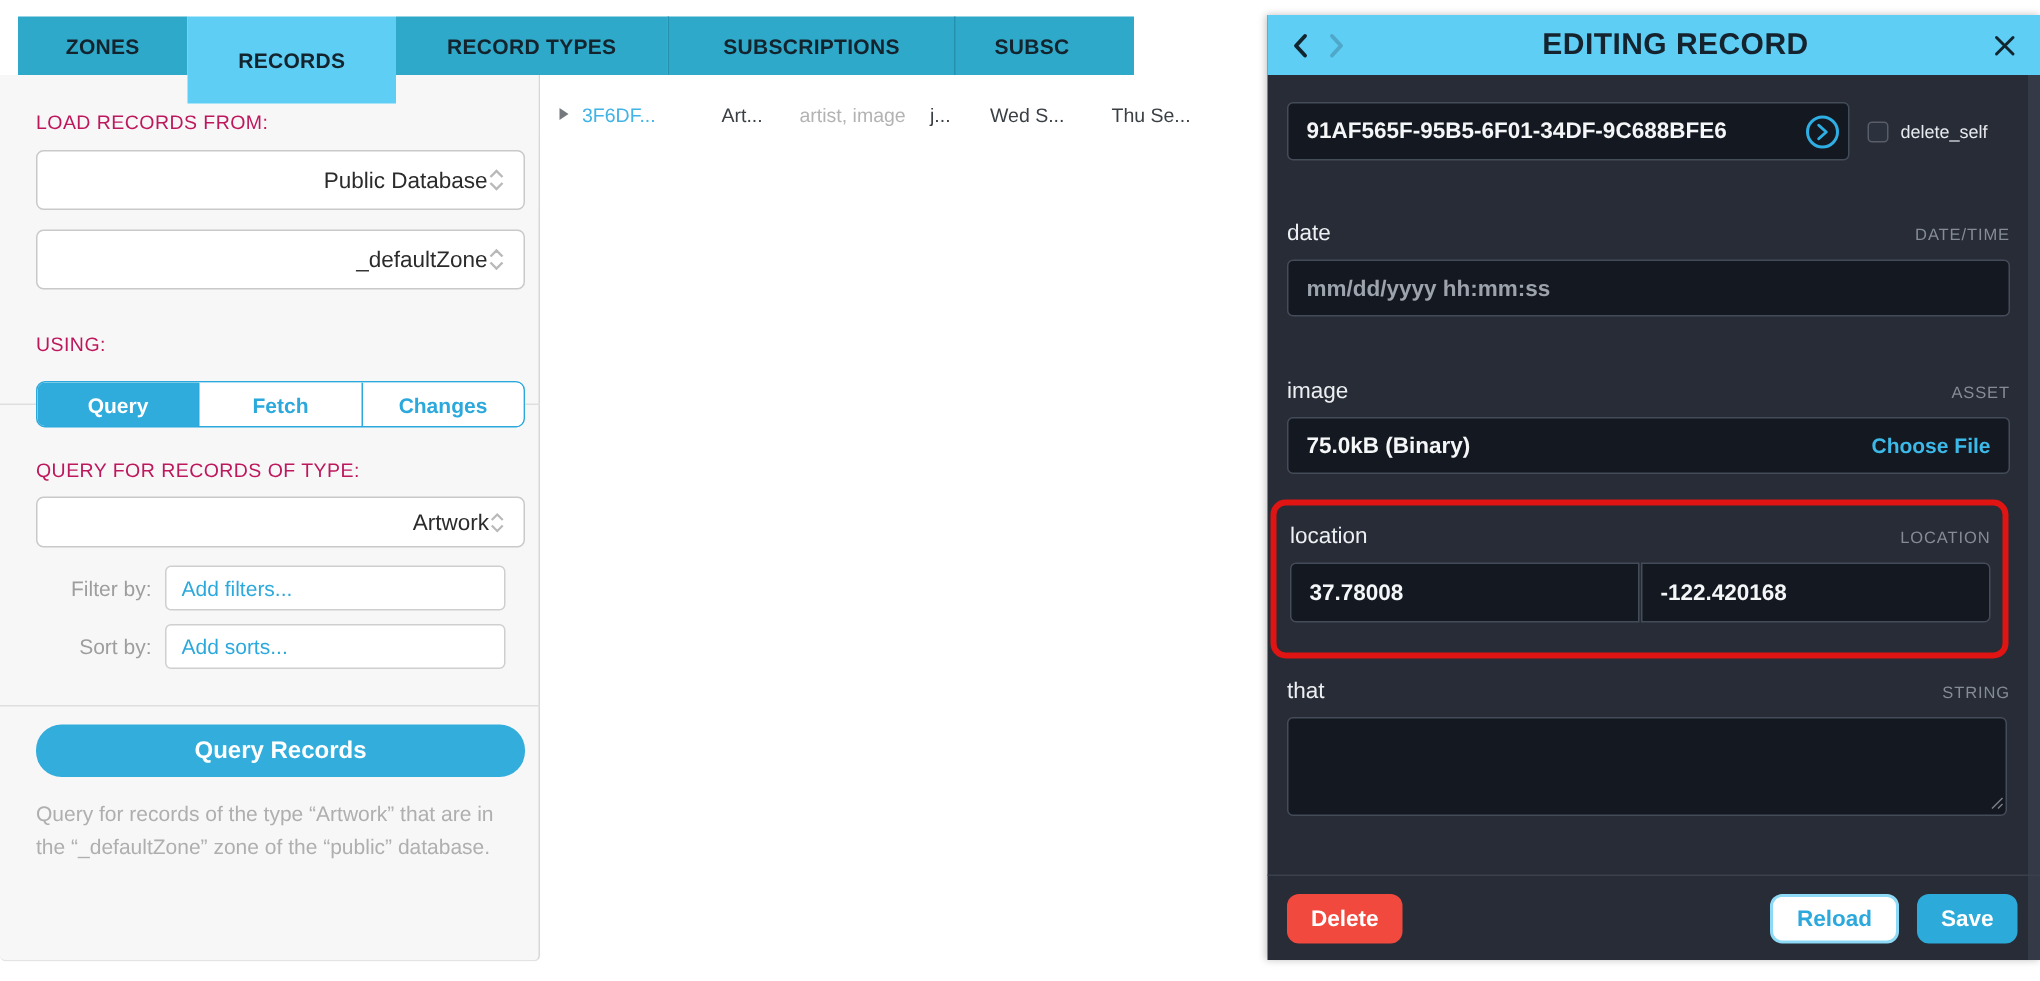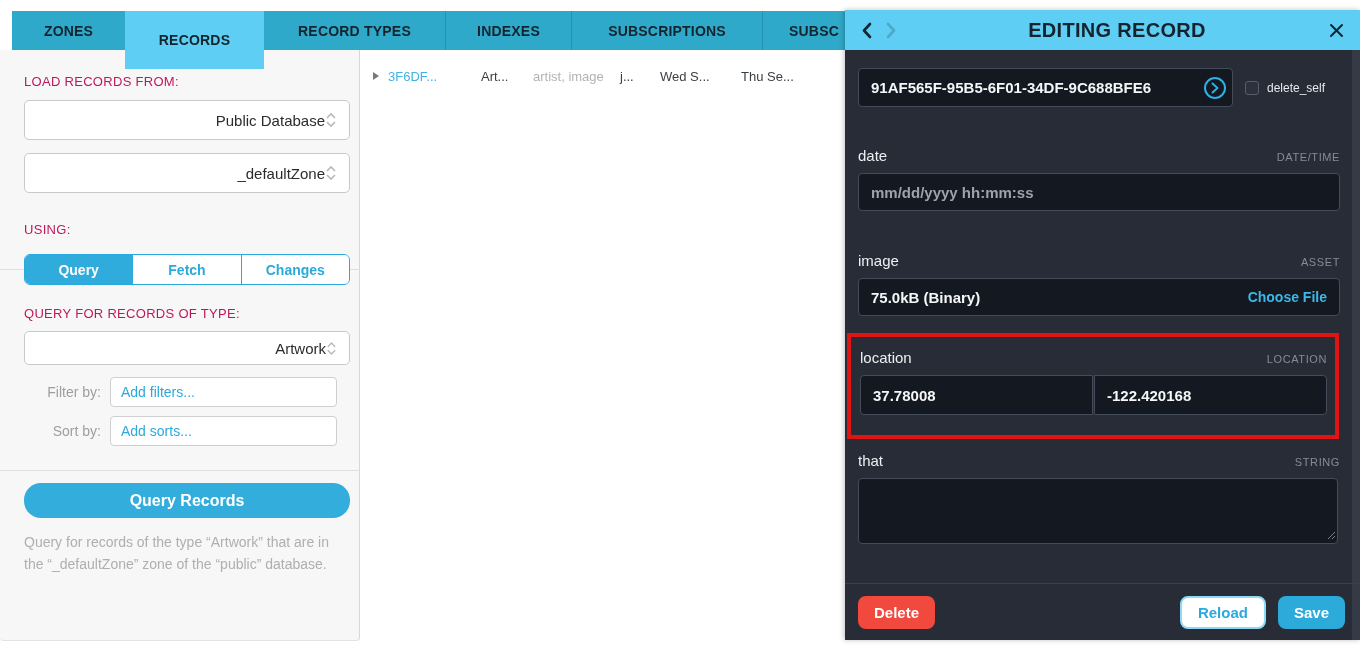--- a/index.html
+++ b/index.html
@@ -117,21 +117,21 @@
   .field input.wide { width:100%; height:38px; }
   .asset-box {
     width:100%; height:38px; background:#141820; border:1px solid #454C59; border-radius:4px;
     display:flex; align-items:center; justify-content:space-between; padding:0 12px;
   }
   .asset-val { color:#F4F6F8; font-size:15px; font-weight:600; }
   .choose-file { color:#3CB9E8; font-size:14px; font-weight:700; cursor:pointer; }
 
   .red-wrap {
     position:absolute; left:2px; top:283px; width:492px; height:106px;
-    border:4px solid #E01513; border-radius:0; padding:12px 8px 0 9px;
+    border:4px solid #E01513; border-radius:10px; padding:12px 8px 0 9px;
   }
   .loc-row { display:flex; margin-top:9px; }
   .loc-row input { flex:1; height:40px; }
   .loc-row input:first-child { border-radius:4px 0 0 4px; }
   .loc-row input:last-child { border-radius:0 4px 4px 0; margin-left:1px; }
 
   .title-area { position:relative; }
   .title-area textarea {
     width:480px; height:66px; resize:none; display:block;
     background:#141820; border:1px solid #454C59; border-radius:4px;
@@ -154,21 +154,20 @@
   .btn-reload { background:#fff; color:#2CA9DC; border:2px solid #8ED9F5; }
   .btn-save { background:#2CAAD9; color:#fff; margin-left:12px; }
 </style>
 </head>
 <body>
 
 <nav class="tabbar">
   <div class="tab" style="width:113px">ZONES</div>
   <div class="tab active" style="width:139px">RECORDS</div>
   <div class="tab" style="width:181px">RECORD TYPES</div>
-  <div class="tab" style="width:126px">INDEXES</div>
   <div class="tab" style="width:191px">SUBSCRIPTIONS</div>
   <div class="tab" style="width:120px;justify-content:flex-start;padding-left:26px">SUBSC</div>
 </nav>
 
 <aside class="sidebar">
   <div class="side-label" style="top:24px">LOAD RECORDS FROM:</div>
 
   <div class="select" style="top:50px">
     <span>Public Database</span>
     <span class="chev">

